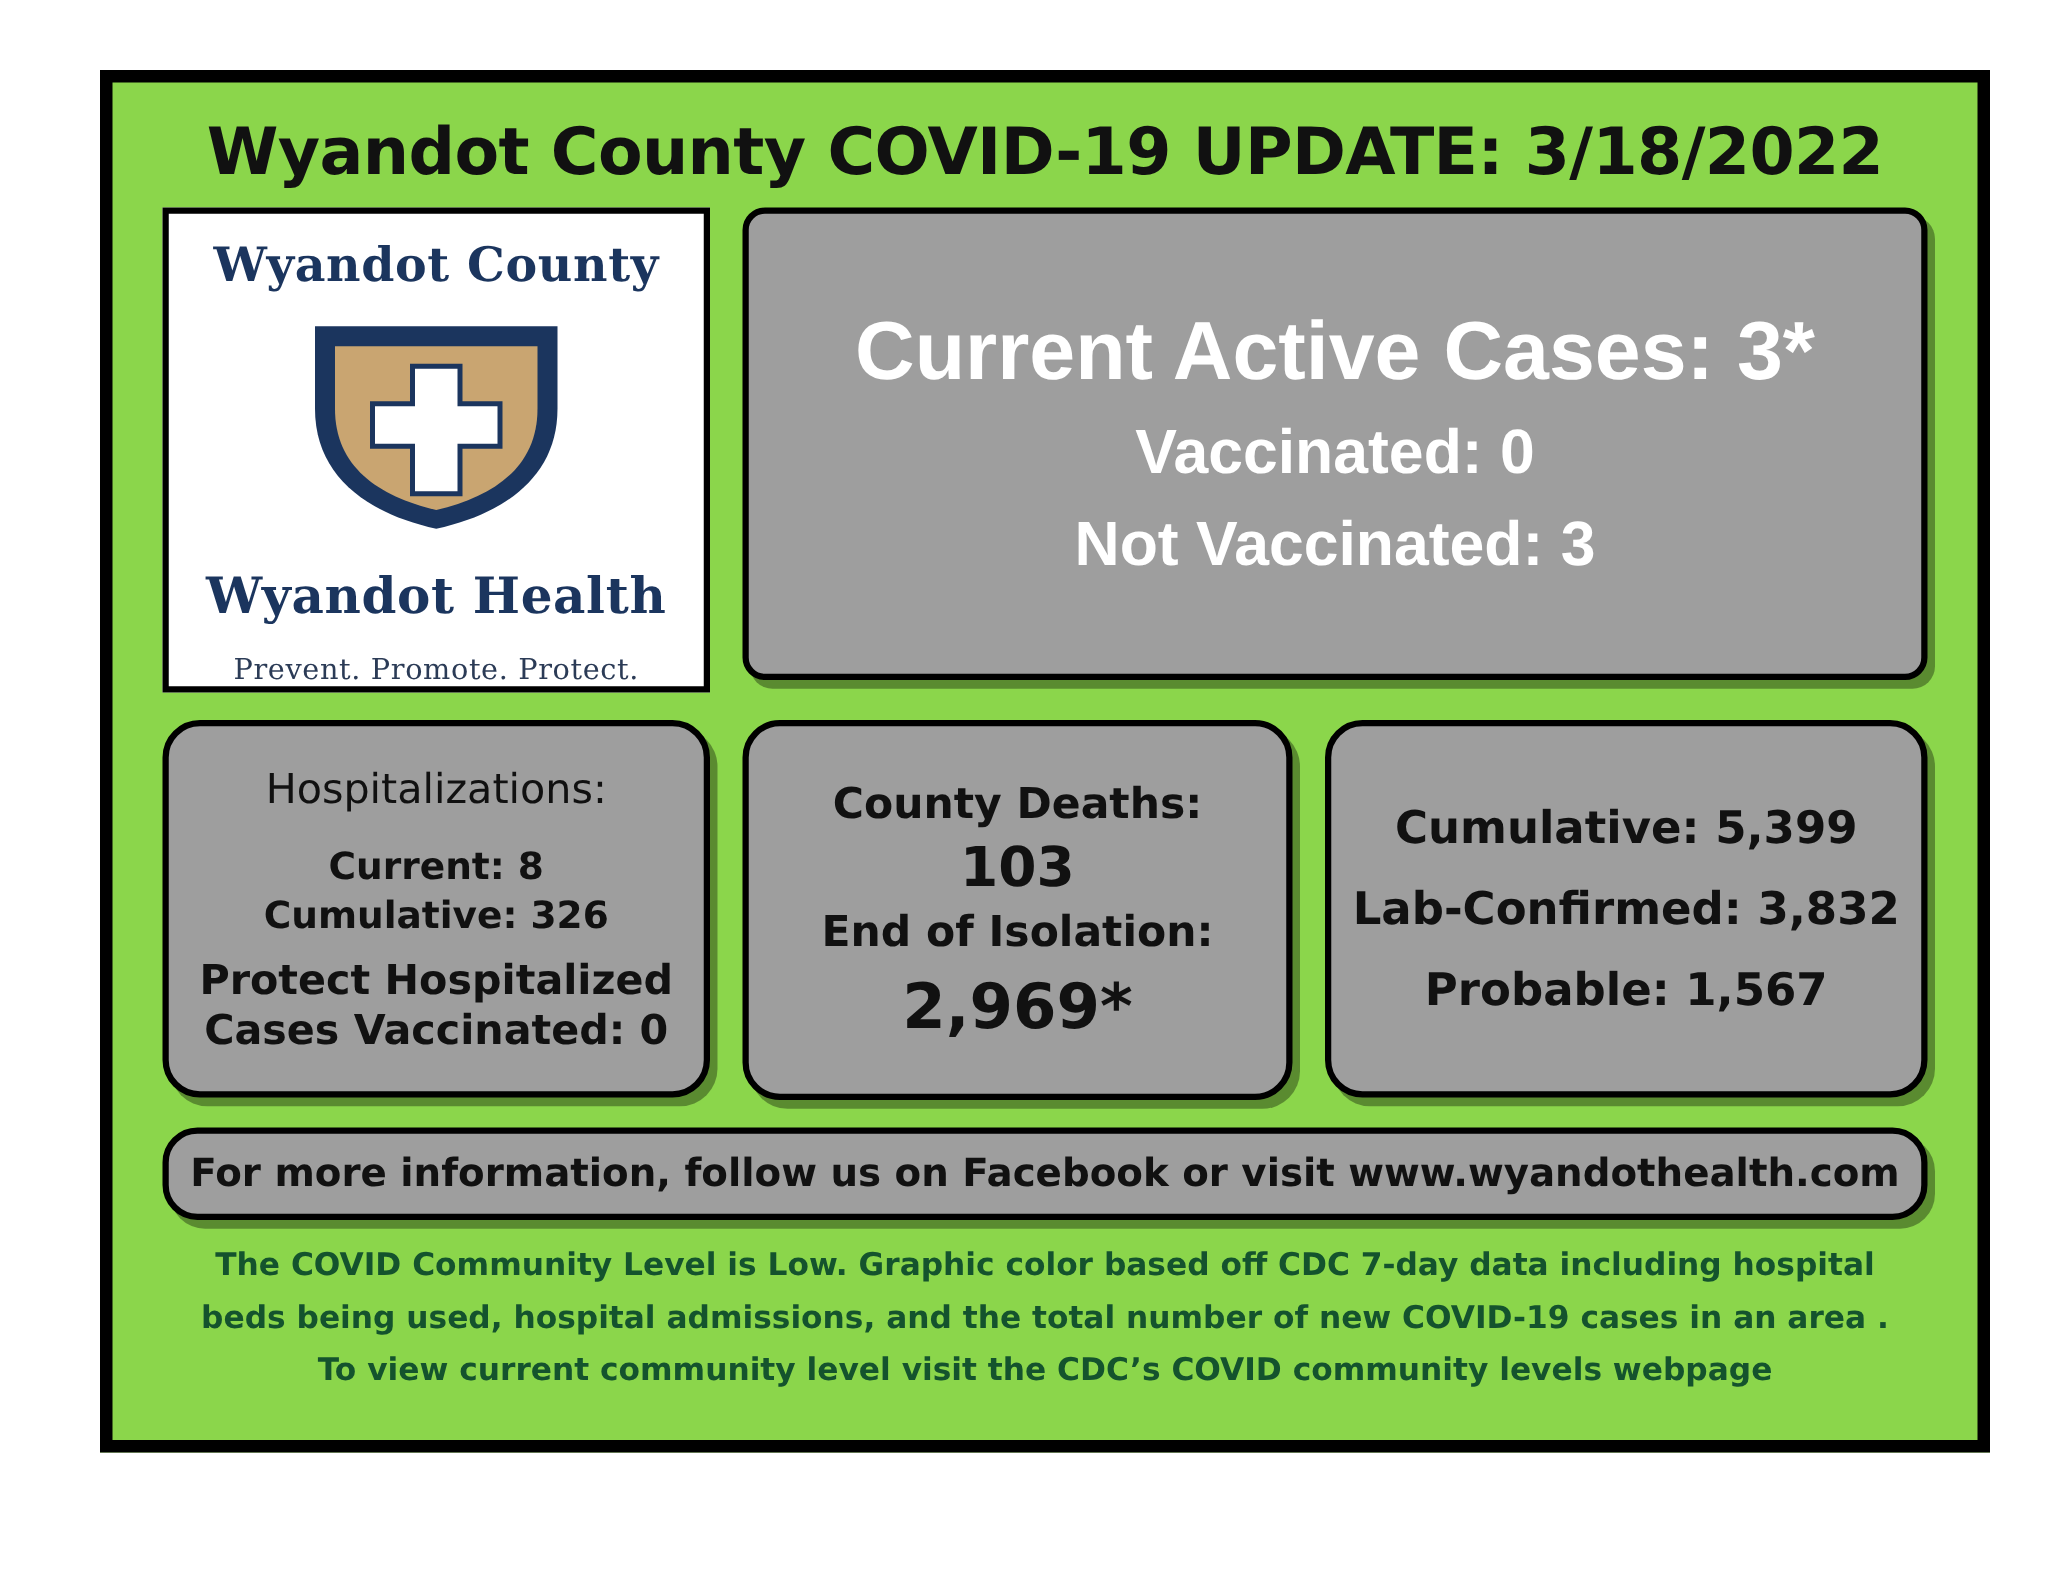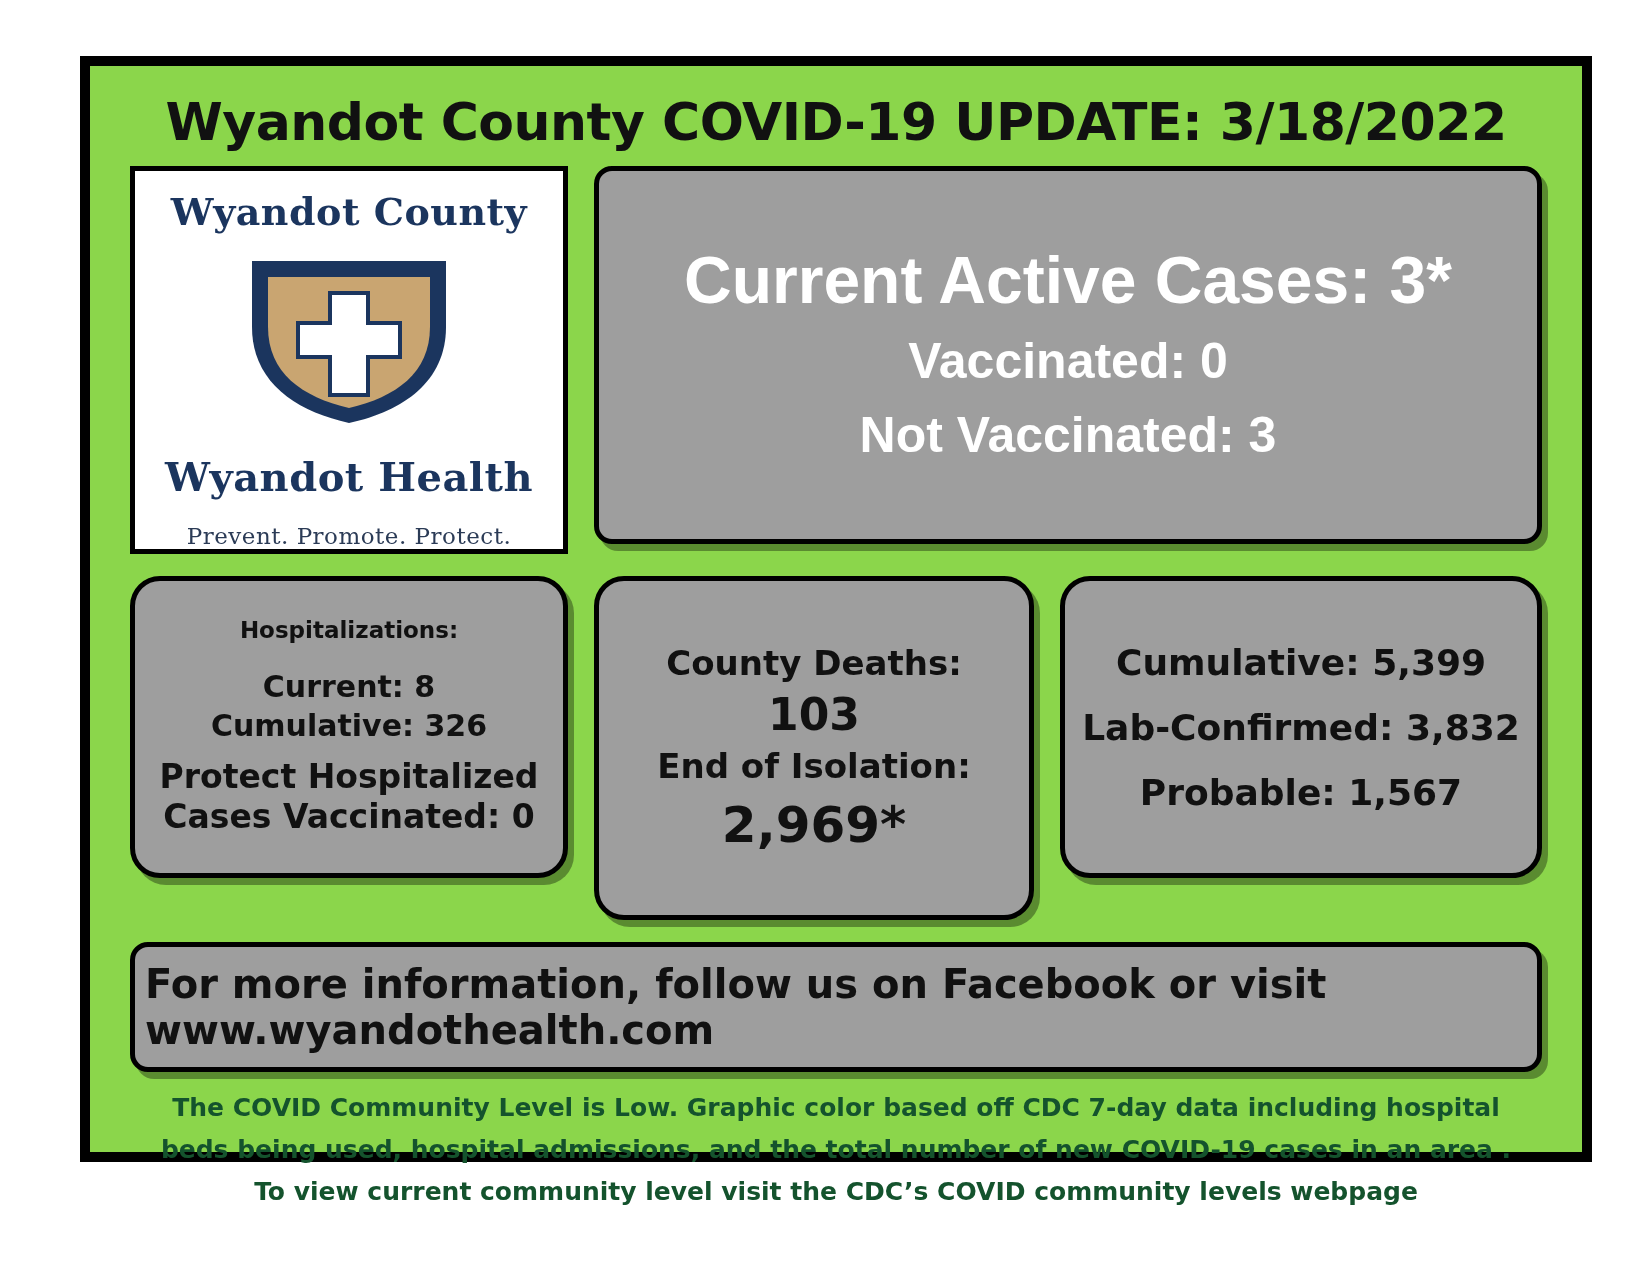--- a/index.html
+++ b/index.html
@@ -123,26 +123,26 @@
     color: #111111;
     box-shadow: 6px 7px 0 rgba(0,0,0,0.35);
     display: flex;
     flex-direction: column;
     align-items: center;
     justify-content: center;
     text-align: center;
     padding: 10px 14px;
   }
   .card-hosp { width: 438px; height: 302px; }
-  .card-deaths { width: 440px; height: 344px; }
+  .card-deaths { width: 440px; height: 304px; }
   .card-cumul { flex: 1; height: 302px; }
 
   .hosp-title {
-    font-size: 23px;
-    font-weight: bold;
+    font-size: 33px;
+    font-weight: normal;
     margin-bottom: 24px;
   }
   .hosp-line {
     font-size: 30px;
     font-weight: bold;
     line-height: 1.3;
   }
   .hosp-note {
     font-size: 33px;
     font-weight: bold;
@@ -160,24 +160,24 @@
     font-weight: bold;
     line-height: 1.25;
     margin: 10px 0;
   }
 
   
   .footer-bar {
     margin: 22px 40px 0 40px;
     background: #9e9e9e;
     border: 5px solid #000000;
-    border-radius: 18px;
+    border-radius: 28px;
     box-shadow: 6px 7px 0 rgba(0,0,0,0.35);
-    text-align: left;
-    font-size: 40px;
+    text-align: center;
+    font-size: 31px;
     font-weight: bold;
     color: #111111;
     padding: 14px 10px;
     box-sizing: border-box;
   }
 
   .disclaimer {
     margin: 16px 48px 0 48px;
     text-align: center;
     font-size: 25px;

